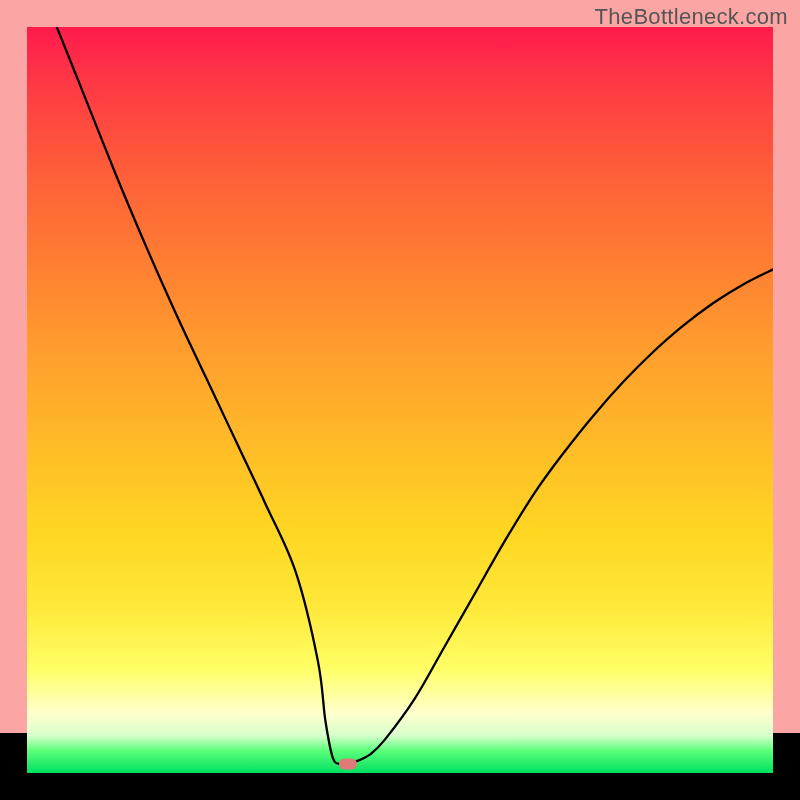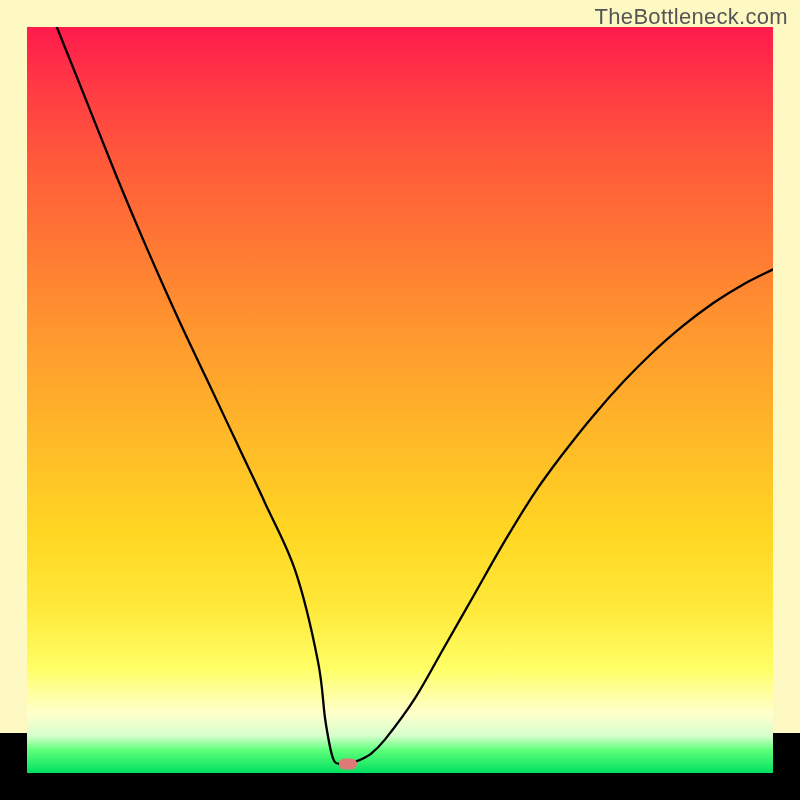--- a/index.html
+++ b/index.html
@@ -1,21 +1,21 @@
 <!DOCTYPE html>
 <html><head>
 <meta charset="utf-8">
 <style>
   * { margin: 0; padding: 0; box-sizing: border-box; }
   html, body { width: 800px; height: 800px; overflow: hidden; background: #000; }
   .frame {
     position: relative;
     width: 800px;
     height: 733px;
-    background: #fef9c3;
+    background: #fca5a5;
   }
   .watermark {
     position: absolute;
     top: 4px;
     right: 12px;
     font-family: Arial, Helvetica, sans-serif;
     font-size: 22px;
     color: #555;
     letter-spacing: 0.3px;
     z-index: 3;

